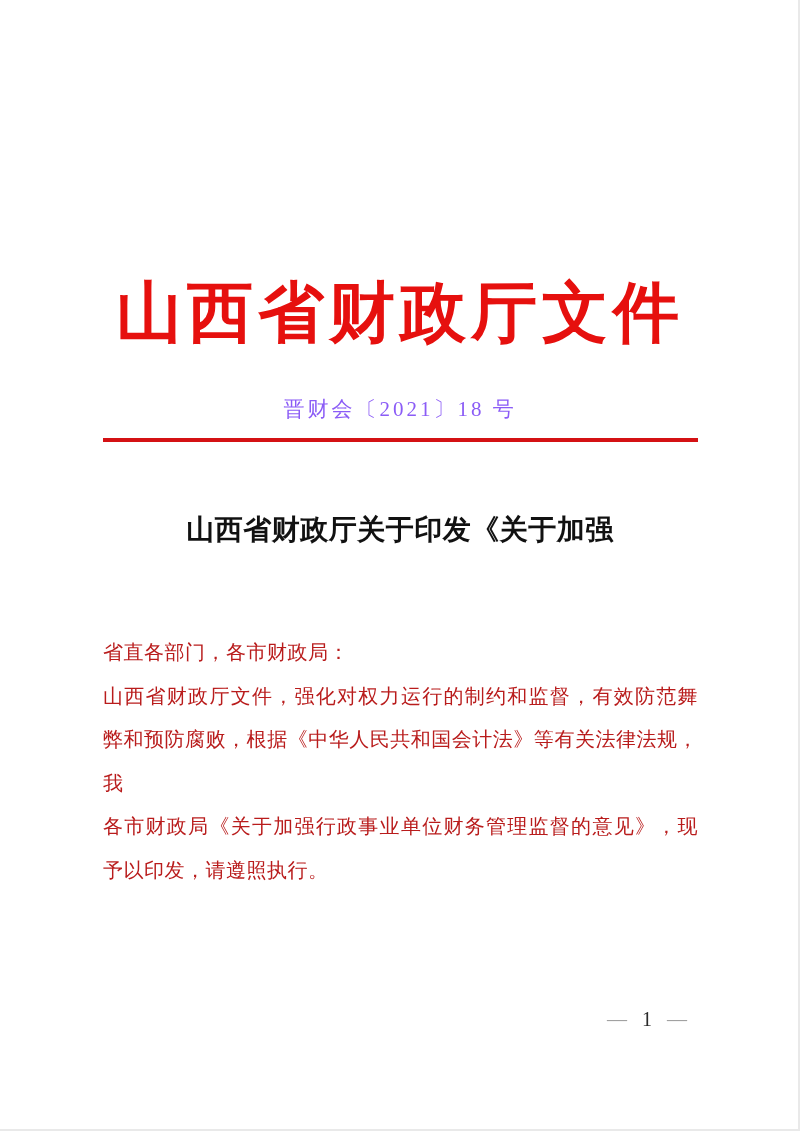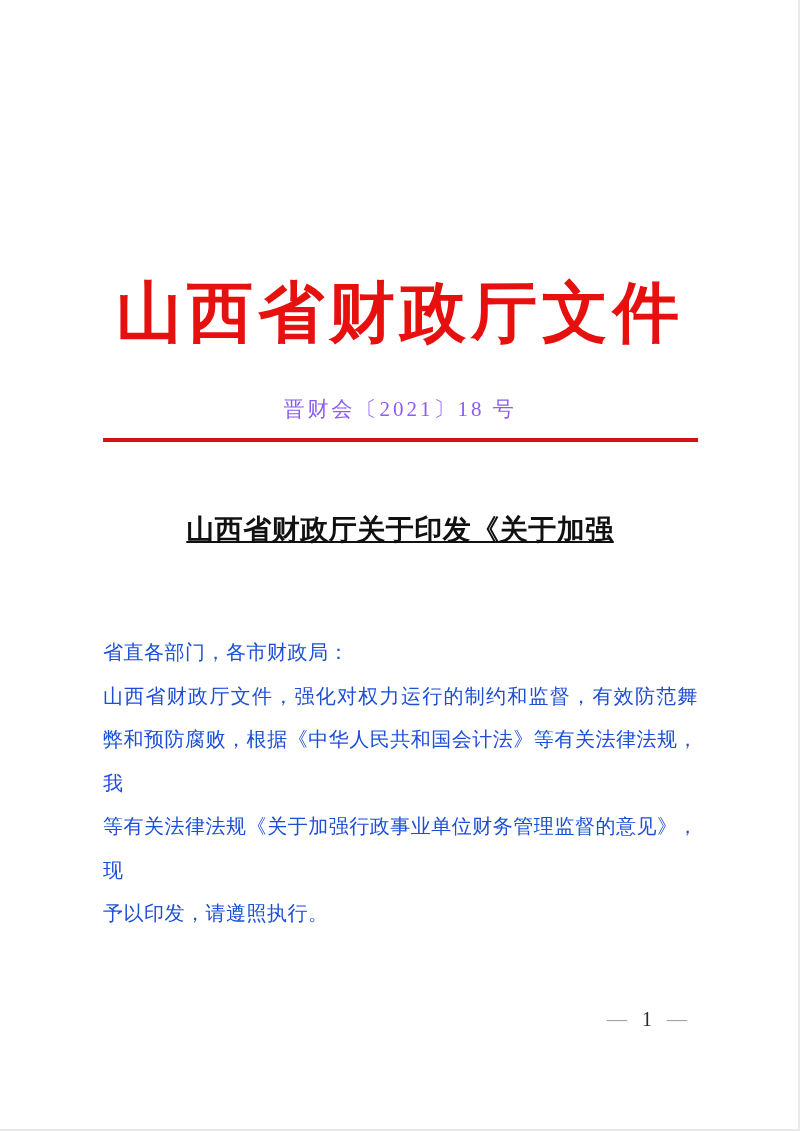--- a/index.html
+++ b/index.html
@@ -63,31 +63,30 @@
     position: absolute;
     top: 507px;
     left: 0;
     right: 0;
     text-align: center;
     font-size: 28px;
     line-height: 45px;
     font-weight: bold;
     color: #111111;
     letter-spacing: 0.5px;
-    text-decoration: underline;
   }
   
   .body-text {
     position: absolute;
     top: 631px;
     left: 103px;
     width: 595px;
     font-size: 20px;
     line-height: 43.5px;
-    color: #1d4ed8;
+    color: #b91c1c;
   }
   .body-text .line {
     letter-spacing: 0.5px;
     white-space: nowrap;
   }
   .body-text .line.justify {
     white-space: normal;
     text-align: justify;
     text-align-last: justify;
   }
@@ -125,21 +124,21 @@
   <div class="red-rule"></div>
 
   <div class="doc-title">
     <div>山西省财政厅关于印发《关于加强</div>
   </div>
 
   <div class="body-text" id="body-lines">
       <div class="line">省直各部门，各市财政局：</div>
       <div class="line justify">山西省财政厅文件，强化对权力运行的制约和监督，有效防范舞</div>
       <div class="line justify">弊和预防腐败，根据《中华人民共和国会计法》等有关法律法规，我</div>
-      <div class="line justify">等有关法律法规《关于加强行政事业单位财务管理监督的意见》，现</div>
+      <div class="line justify">各市财政局《关于加强行政事业单位财务管理监督的意见》，现</div>
       <div class="line">予以印发，请遵照执行。</div>
     </div>
 
   <div class="footer">
     <span class="dash">—</span>
     <span class="num">1</span>
     <span class="dash">—</span>
   </div>
 
 </div>

